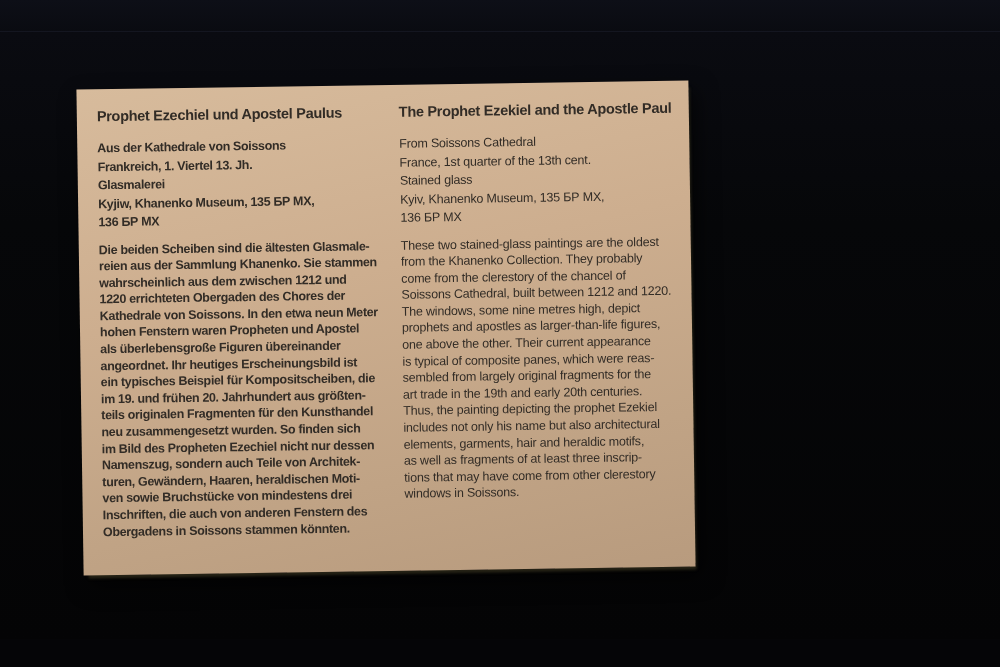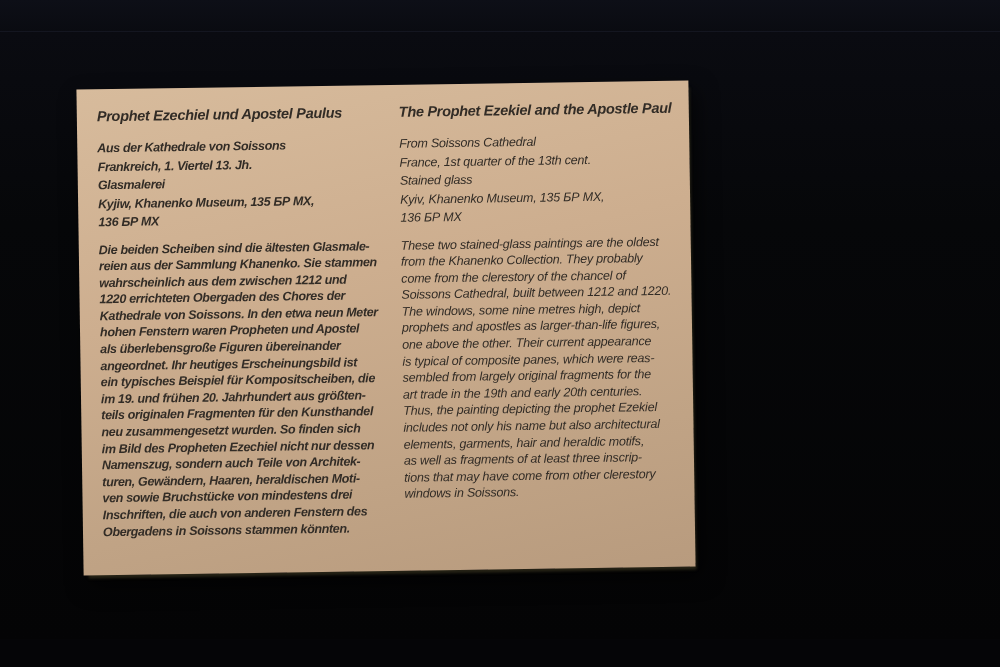--- a/index.html
+++ b/index.html
@@ -7,21 +7,20 @@
     padding: 0;
     background: #050507;
   }
   .scene {
     position: relative;
     width: 1000px;
     height: 639px;
     overflow: hidden;
     background: linear-gradient(180deg, #0d0f17 0%, #0a0b11 5%, #060709 35%, #040405 100%);
     font-family: "Liberation Sans", "DejaVu Sans", sans-serif;
-    font-style: italic;
   }
   
   .wall-seam {
     position: absolute;
     left: 0; top: 31px;
     width: 100%; height: 1px;
     background: rgba(40,44,60,0.35);
   }
   .card {
     position: absolute;

